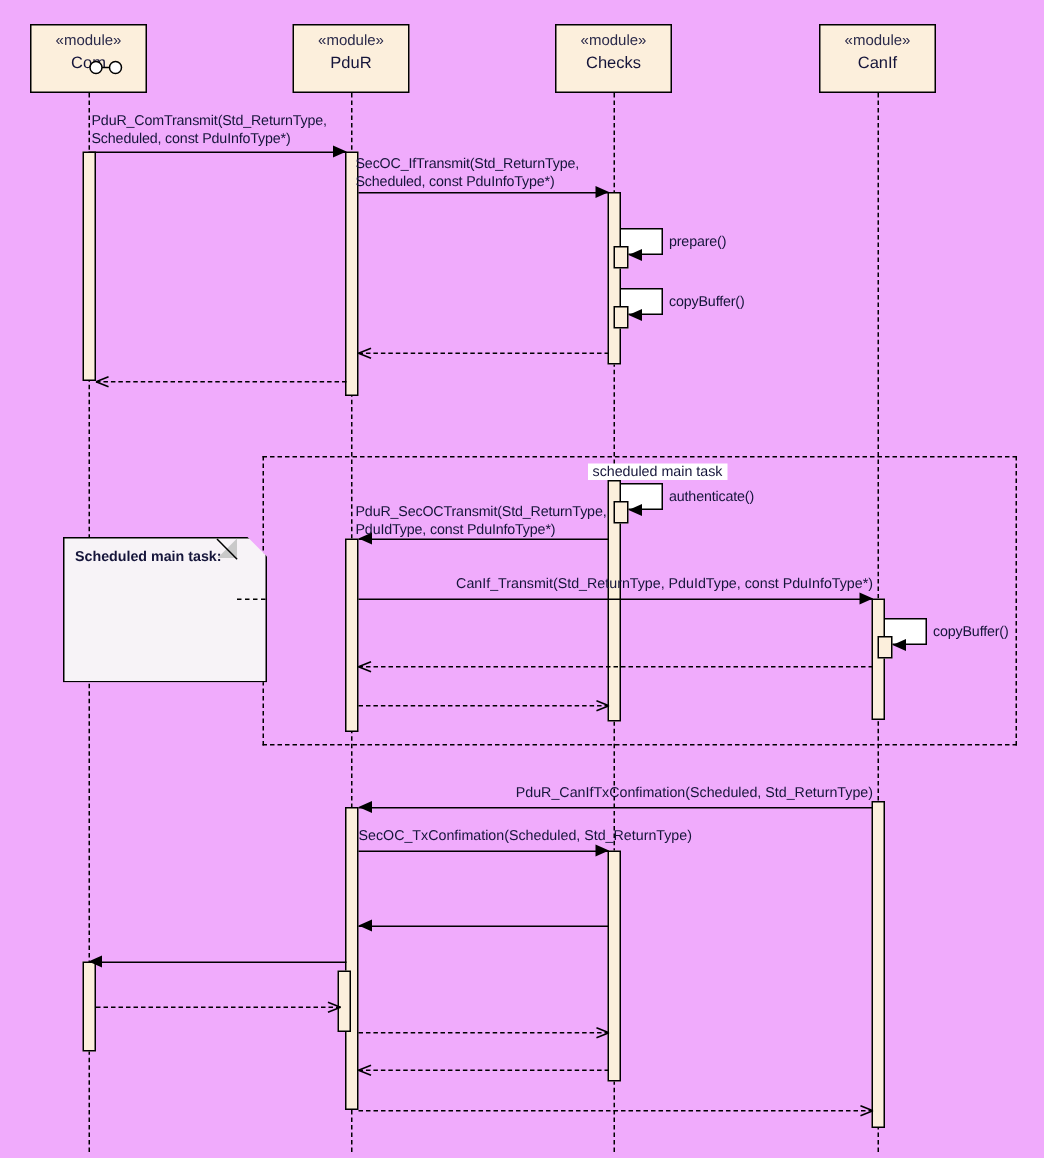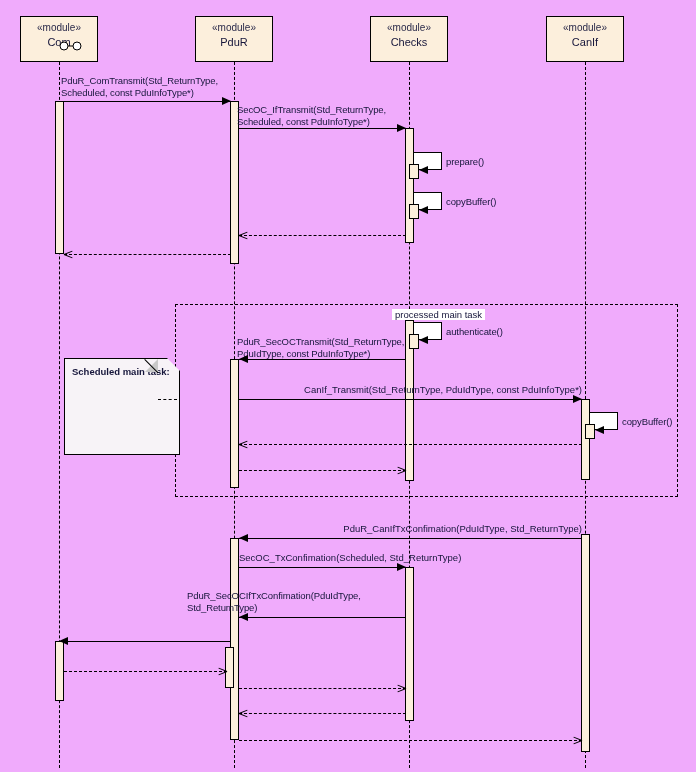--- a/index.html
+++ b/index.html
@@ -97,21 +97,21 @@
     <div class="module-stereo">«module»</div>
     <div class="module-name">CanIf</div>
   </div>
 
   <div class="lifeline" style="left:59px;top:62px;height:706px;"></div>
   <div class="lifeline" style="left:234px;top:62px;height:706px;"></div>
   <div class="lifeline" style="left:409px;top:62px;height:706px;"></div>
   <div class="lifeline" style="left:585px;top:62px;height:706px;"></div>
 
   <div class="frame" style="left:175px;top:304px;width:503px;height:193px;"></div>
-  <div class="frame-label" style="left:392px;top:309px;">processed main task</div>
+  <div class="frame-label" style="left:392px;top:309px;">scheduled main task</div>
 
   <div class="act" style="left:55px;top:101px;height:153px;"></div>
 
   <div class="act" style="left:55px;top:641px;height:60px;"></div>
 
   <div class="act" style="left:230px;top:101px;height:163px;"></div>
 
   <div class="act" style="left:230px;top:359px;height:129px;"></div>
 
   <div class="act" style="left:230px;top:538px;height:202px;"></div>
@@ -157,21 +157,21 @@
 Scheduled, const PduInfoType*)</div>
   <div class="msg" style="left:239px;top:128px;width:167px;"></div>
   <div class="arrow-r" style="left:397px;top:124px;"></div>
 
   <div class="msg-dash" style="left:239px;top:235px;width:167px;"></div>
   <div class="ret-l" style="left:239px;top:235px;"></div>
 
   <div class="msg-dash" style="left:64px;top:254px;width:167px;"></div>
   <div class="ret-l" style="left:64px;top:254px;"></div>
 
-  <div class="note" style="left:42px;top:358px;width:116px;height:97px;margin-left:22px;">
+  <div class="note" style="left:42px;top:358px;width:136px;height:97px;">
     <span class="note-title">Scheduled main task:</span>
   </div>
   <div class="note-fold" style="left:145px;top:359px;"></div>
   <div class="note-fold-line" style="left:145px;top:359px;"></div>
   <div class="note-anchor" style="left:158px;top:399px;width:19px;"></div>
 
   <div class="lbl" style="left:237px;top:336px;">PduR_SecOCTransmit(Std_ReturnType,
 PduIdType, const PduInfoType*)</div>
   <div class="msg" style="left:239px;top:359px;width:167px;"></div>
   <div class="arrow-l" style="left:239px;top:355px;"></div>
@@ -179,30 +179,28 @@
   <div class="lbl-c" style="left:239px;top:384px;width:343px;">CanIf_Transmit(Std_ReturnType, PduIdType, const PduInfoType*)</div>
   <div class="msg" style="left:239px;top:399px;width:343px;"></div>
   <div class="arrow-r" style="left:573px;top:395px;"></div>
 
   <div class="msg-dash" style="left:239px;top:444px;width:343px;"></div>
   <div class="ret-l" style="left:239px;top:444px;"></div>
 
   <div class="msg-dash" style="left:239px;top:470px;width:167px;"></div>
   <div class="ret-r" style="left:397px;top:470px;"></div>
 
-  <div class="lbl-c" style="left:239px;top:523px;width:343px;">PduR_CanIfTxConfimation(PduIdType, Std_ReturnType)</div>
+  <div class="lbl-c" style="left:239px;top:523px;width:343px;">PduR_CanIfTxConfimation(Scheduled, Std_ReturnType)</div>
   <div class="msg" style="left:239px;top:538px;width:343px;"></div>
   <div class="arrow-l" style="left:239px;top:534px;"></div>
 
   <div class="lbl-c" style="left:239px;top:552px;width:167px;">SecOC_TxConfimation(Scheduled, Std_ReturnType)</div>
   <div class="msg" style="left:239px;top:567px;width:167px;"></div>
   <div class="arrow-r" style="left:397px;top:563px;"></div>
 
-  <div class="lbl" style="left:187px;top:590px;">PduR_SecOCIfTxConfimation(PduIdType,
-Std_ReturnType)</div>
   <div class="msg" style="left:239px;top:617px;width:167px;"></div>
   <div class="arrow-l" style="left:239px;top:613px;"></div>
 
   <div class="msg" style="left:59px;top:641px;width:172px;"></div>
   <div class="arrow-l" style="left:59px;top:637px;"></div>
 
   <div class="msg-dash" style="left:64px;top:671px;width:163px;"></div>
   <div class="ret-r" style="left:218px;top:671px;"></div>
 
   <div class="msg-dash" style="left:239px;top:688px;width:167px;"></div>

